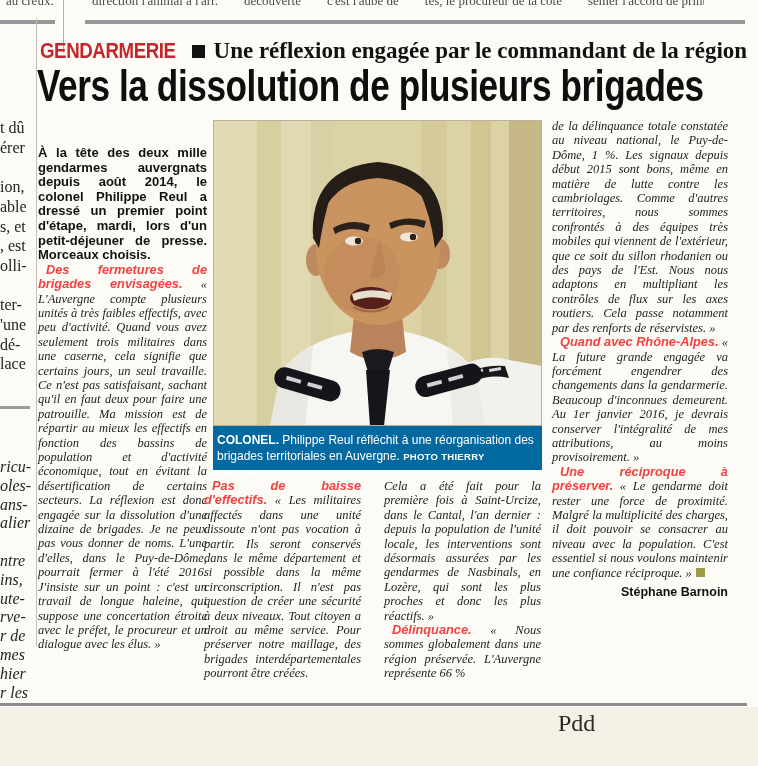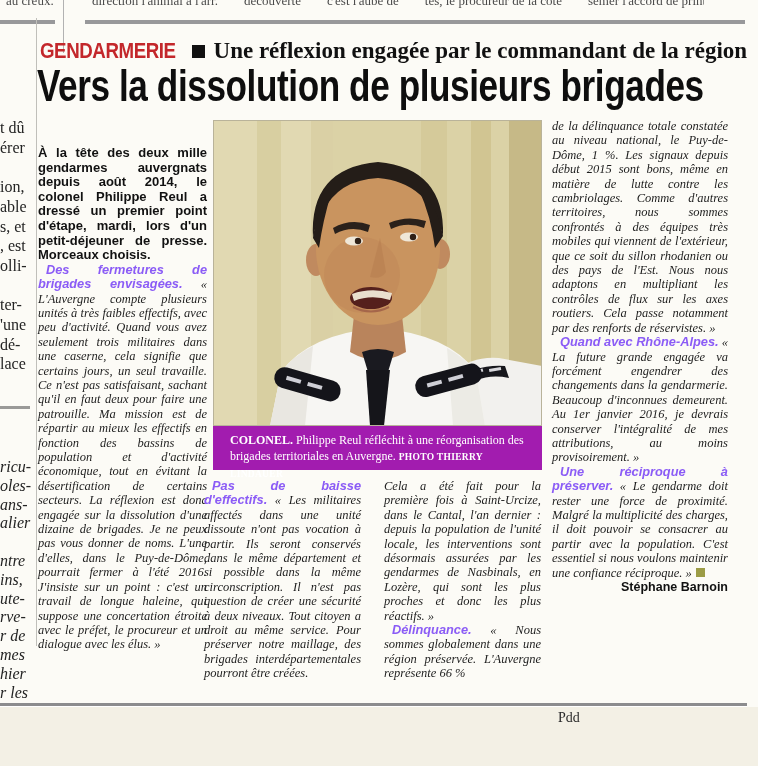--- a/index.html
+++ b/index.html
@@ -44,34 +44,34 @@
   .col{position:absolute;font-size:12.5px;line-height:14.4px;text-align:justify;color:#1d1d1d;}
   .col p{margin:0;}
   .col-left{left:38px;top:119px;width:169px;margin-top:27px;}
   .col-mid-a{left:204px;top:479px;width:157px;}
   .col-mid-b{left:384px;top:479px;width:157px;}
   .col-right{left:552px;top:119px;width:176px;}
   .intro{font-family:"Liberation Sans","DejaVu Sans",sans-serif;font-weight:bold;font-size:13px;
          line-height:14.6px;color:#111;}
   .para{text-indent:8px;font-style:italic;}
   .noindent{text-indent:0;}
-  .slabel{font-family:"Liberation Sans","DejaVu Sans",sans-serif;font-weight:bold;font-size:12.8px;color:#8b5cf6;}
+  .slabel{font-family:"Liberation Sans","DejaVu Sans",sans-serif;font-weight:bold;font-size:12.8px;color:#ef4444;}
   .endmark{display:inline-block;width:9px;height:9px;background:#9c9c46;margin-left:4px;}
-  .byline{text-align:right;font-family:"Liberation Sans","DejaVu Sans",sans-serif;
+  .byline{margin-top:5px;text-align:right;font-family:"Liberation Sans","DejaVu Sans",sans-serif;
           font-weight:bold;font-size:12.5px;color:#111;}
 
   
   .photo{position:absolute;left:213px;top:120px;width:329px;height:306px;margin:0;}
-  .caption{position:absolute;left:213px;top:426px;width:329px;height:44px;background:#a21caf;color:#fff;
-           font-family:Liberation Serif, serif;font-size:12px;line-height:16px;
-           padding:6px 8px 0 17px;box-sizing:border-box;}
+  .caption{position:absolute;left:213px;top:426px;width:329px;height:44px;background:#0369a1;color:#fff;
+           font-family:Liberation Sans, sans-serif;font-size:12px;line-height:16px;
+           padding:6px 8px 0 4px;box-sizing:border-box;}
   .cap-lead{font-weight:bold;}
   .cap-credit{font-size:9.5px;font-weight:bold;letter-spacing:.3px;}
 
-  .pdd{position:absolute;left:558px;top:710px;font-size:14px;color:#2a2a2a;}
+  .pdd{position:absolute;left:558px;top:710px;font-size:24px;color:#2a2a2a;}
 </style>
 </head>
 <body>
 
 <div id="page">
 
   <div class="mast">
     <span class="mast-left">au creux.</span>
     <span class="mast-main">direction l'animal à l'arr.  découverte  c'est l'aube de  tes, le procureur de la côte  semer l'accord de printemps</span>
   </div>
@@ -187,21 +187,21 @@
   </div>
 
   <div class="col col-mid-b">
     <p class="para noindent">Cela a été fait pour la première fois à Saint-Urcize, dans le Cantal, l'an dernier : depuis la population de l'unité locale, les interventions sont désormais assurées par les gendarmes de Nasbinals, en Lozère, qui sont les plus proches et donc les plus réactifs. »</p>
     <p class="para"><span class="slabel">Délinquance.</span> <span>« Nous sommes globalement dans une région préservée. L'Auvergne représente 66 %</span></p>
   </div>
 
   <div class="col col-right">
     <p class="para noindent">de la délinquance totale constatée au niveau national, le Puy-de-Dôme, 1 %. Les signaux depuis début 2015 sont bons, même en matière de lutte contre les cambriolages. Comme d'autres territoires, nous sommes confrontés à des équipes très mobiles qui viennent de l'extérieur, que ce soit du sillon rhodanien ou des pays de l'Est. Nous nous adaptons en multipliant les contrôles de flux sur les axes routiers. Cela passe notamment par des renforts de réservistes. »</p>
     <p class="para"><span class="slabel">Quand avec Rhône-Alpes.</span> <span>« La future grande engagée va forcément engendrer des changements dans la gendarmerie. Beaucoup d'inconnues demeurent. Au 1er janvier 2016, je devrais conserver l'intégralité de mes attributions, au moins provisoirement. »</span></p>
-    <p class="para"><span class="slabel">Une réciproque à préserver.</span> <span>« Le gendarme doit rester une force de proximité. Malgré la multiplicité des charges, il doit pouvoir se consacrer au partir avec la population. C'est essentiel si nous voulons maintenir une confiance réciproque. »</span><span class="endmark"></span></p>
+    <p class="para"><span class="slabel">Une réciproque à préserver.</span> <span>« Le gendarme doit rester une force de proximité. Malgré la multiplicité des charges, il doit pouvoir se consacrer au niveau avec la population. C'est essentiel si nous voulons maintenir une confiance réciproque. »</span><span class="endmark"></span></p>
     <div class="byline">Stéphane Barnoin</div>
   </div>
 
   <div class="rule rule-bottom"></div>
   <div class="bottom-strip"></div>
   <div class="pdd">Pdd</div>
 
 </div>
 
 </body></html>

